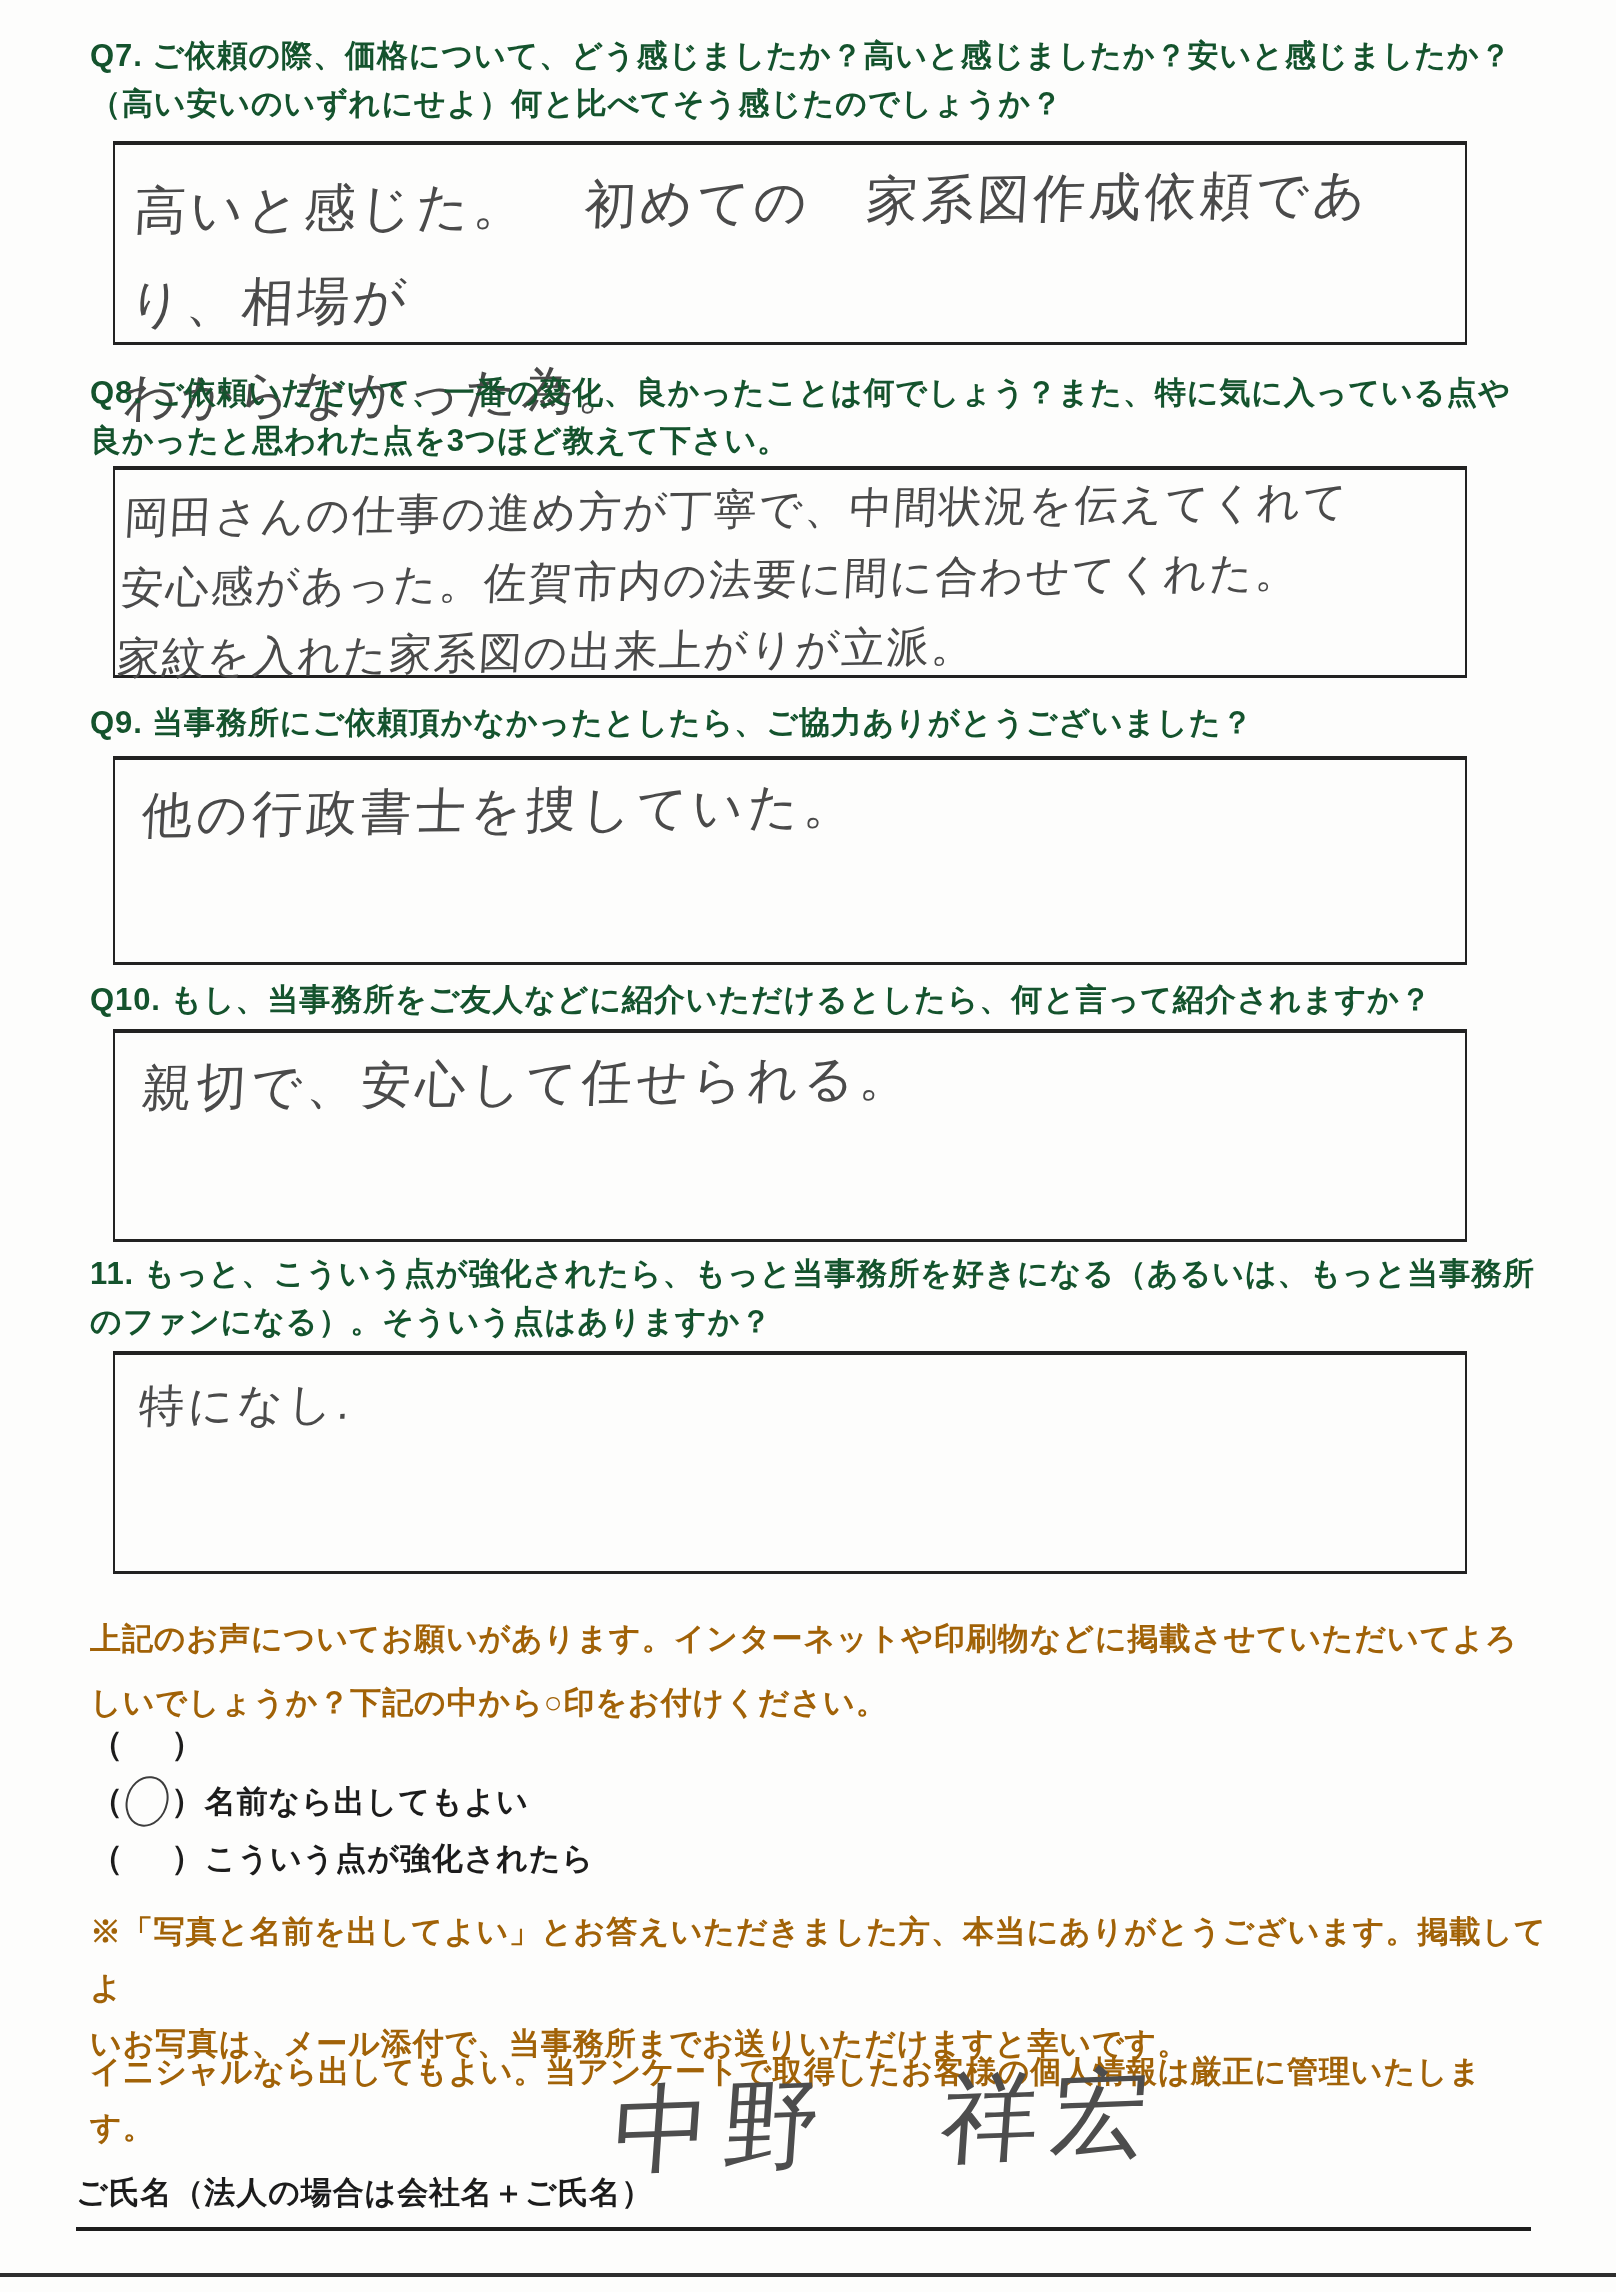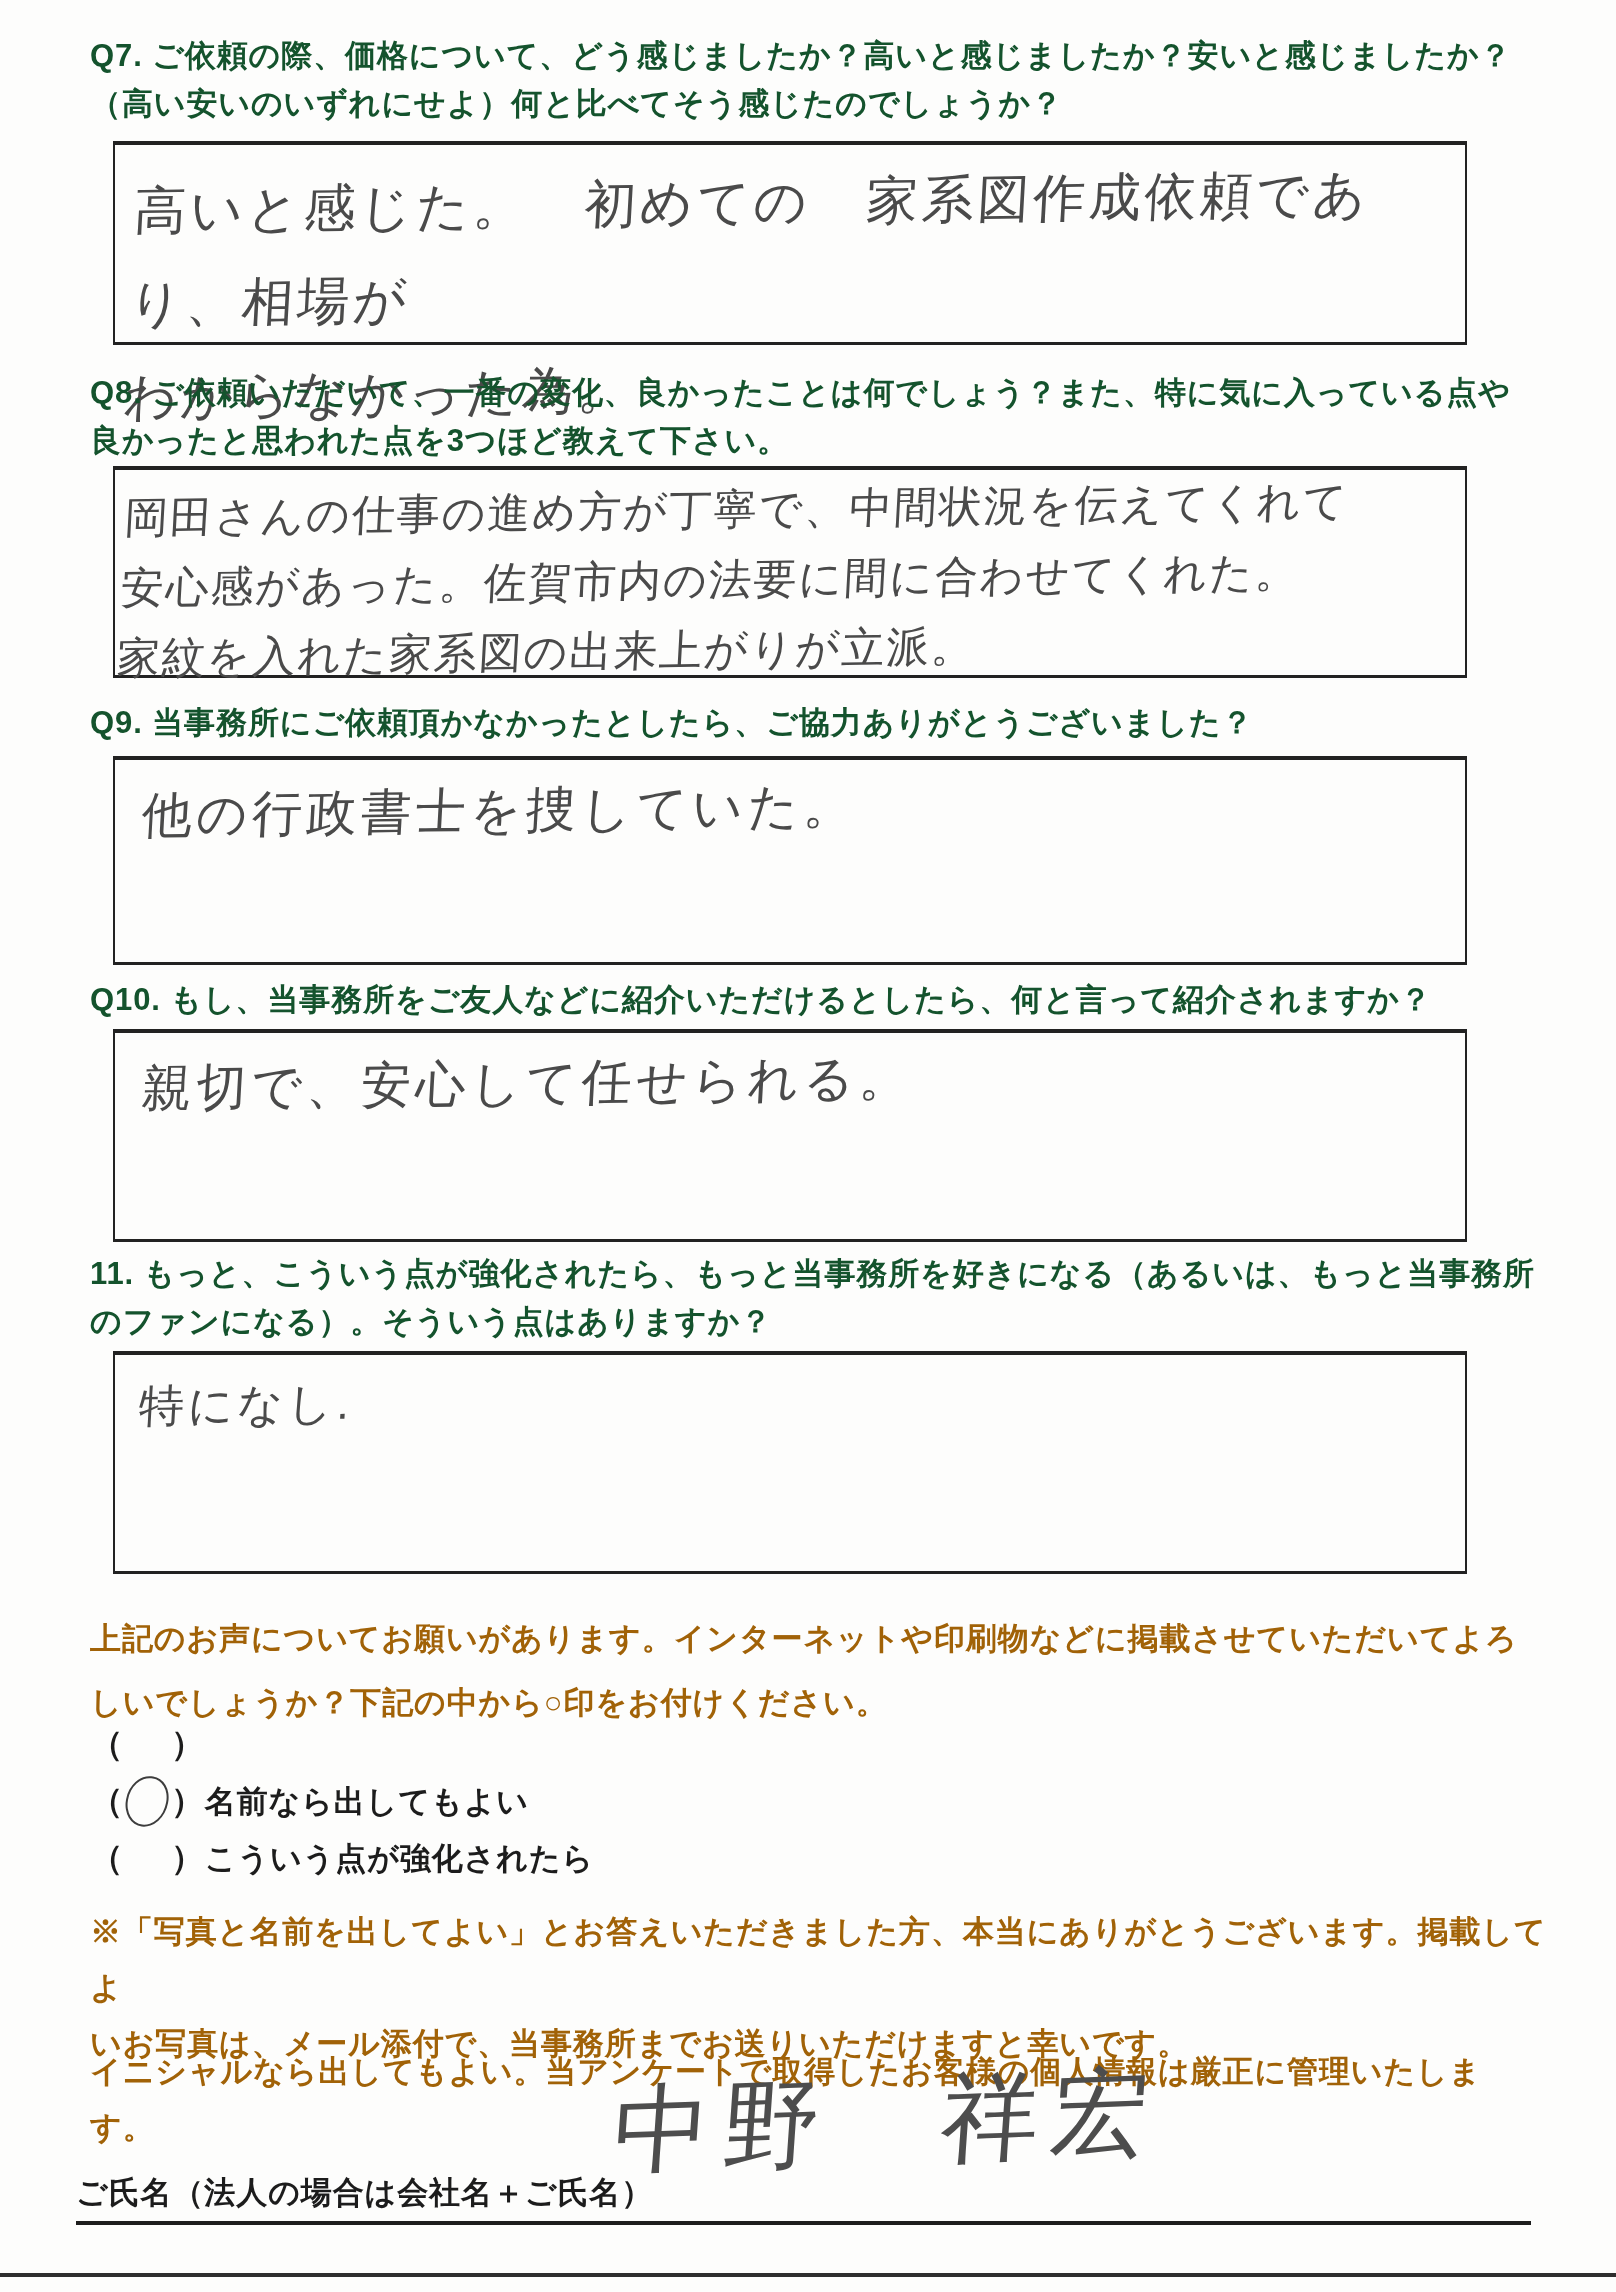--- a/index.html
+++ b/index.html
@@ -86,21 +86,21 @@
     left:76px;
     top:2171px;
     width:1455px;
     height:43px;
     border-bottom:4.5px solid #1d1d1d;
     font-size:31px;
     font-weight:700;
     letter-spacing:0.9px;
     display:flex;
     align-items:flex-end;
-    padding-bottom:7px;
+    padding-bottom:13px;
     box-sizing:content-box;
   }
   .signature{
     position:absolute;
     left:618px;
     top:2067px;
     font-size:97px;
     color:#4d4d4d;
     letter-spacing:12.5px;
     white-space:nowrap;

